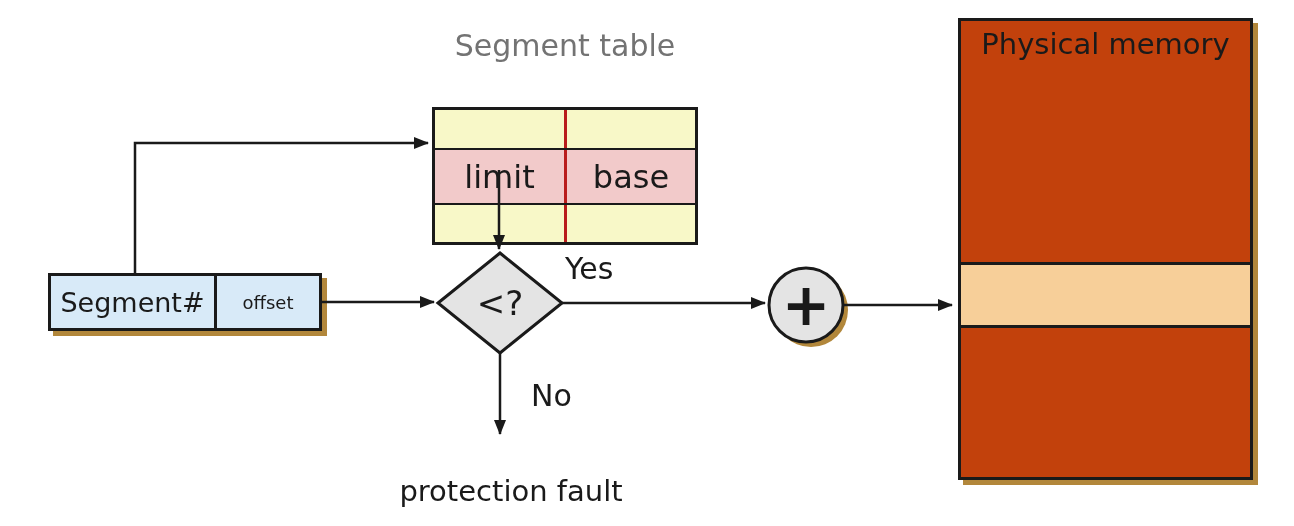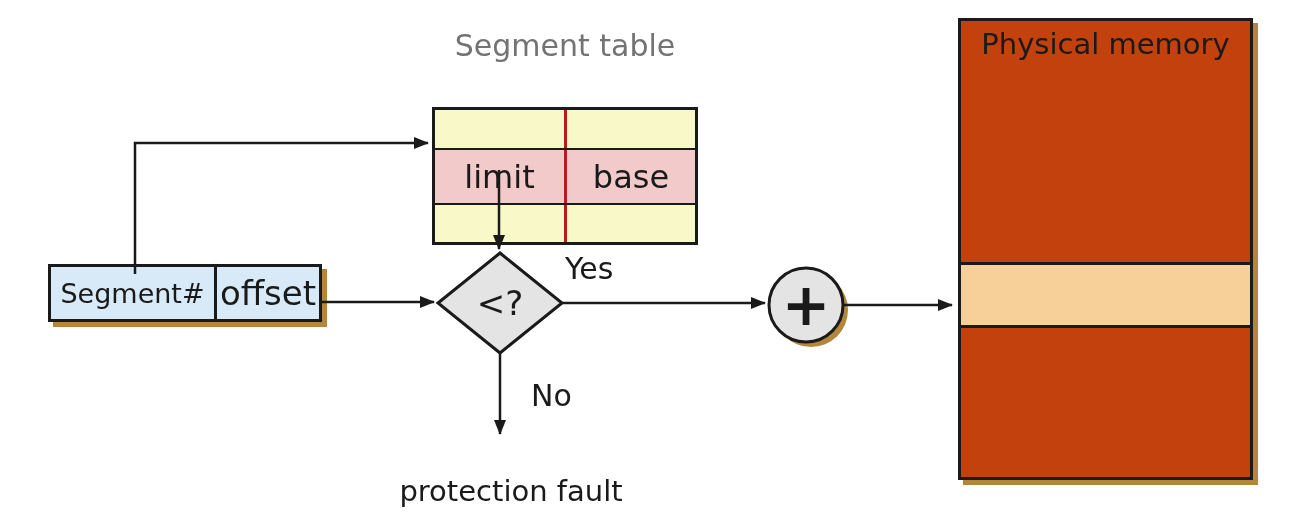--- a/index.html
+++ b/index.html
@@ -42,38 +42,38 @@
   .st-pink   { background: #f2caca; }
   .st-cell-l { width: 129px; }
   .st-cell-r { width: 128px; border-left: 3px solid #b91c1c; }
   .st-label {
     display: flex; align-items: center; justify-content: center;
     font-size: 32px;
   }
 
   
   #logical-address-box {
-    left: 48px; top: 264px;
+    left: 48px; top: 273px;
     width: 268px; height: 52px;
     border: 3px solid #1a1a1a;
     background: #d8eaf8;
     box-shadow: 5px 5px 0 #b2873b;
     display: flex;
     z-index: 1;
   }
   #segment-number-cell {
     width: 163px;
     display: flex; align-items: center; justify-content: center;
     font-size: 27px;
   }
   #offset-cell {
     width: 102px;
     border-left: 3px solid #1a1a1a;
     display: flex; align-items: center; justify-content: center;
-    font-size: 34px;
+    font-size: 18px;
   }
 
   
   #physical-memory-box {
     left: 958px; top: 18px;
     width: 289px; height: 456px;
     border: 3px solid #1a1a1a;
     background: #c2410c;
     box-shadow: 5px 5px 0 #b2873b;
     z-index: 1;

